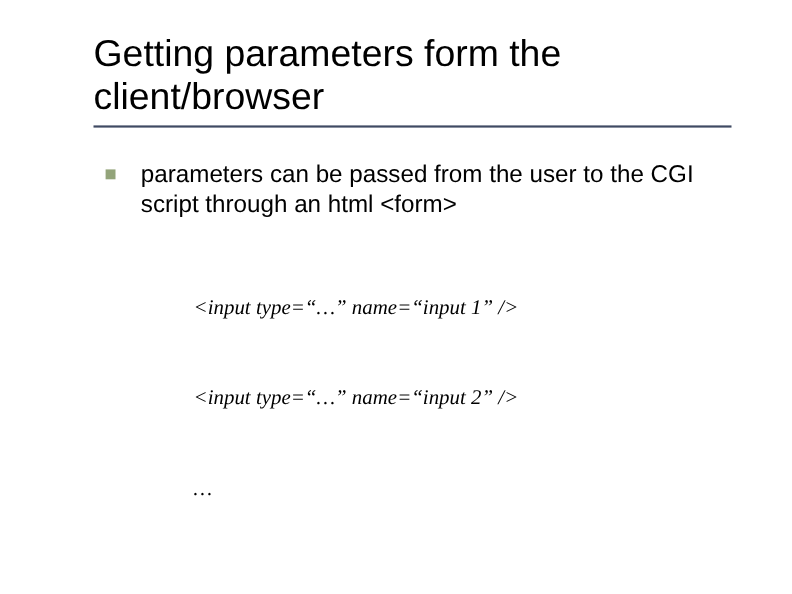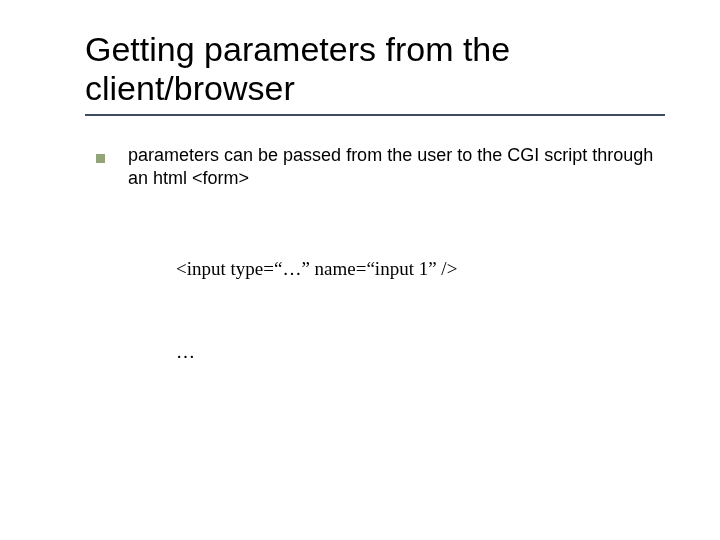--- a/index.html
+++ b/index.html
@@ -34,21 +34,21 @@
   }
   .bullets {
     list-style: none;
     padding: 0;
     margin: 0;
   }
   .bullet {
     position: relative;
     padding-left: 38px;
     margin-bottom: 6px;
-    font-size: 18px;
+    font-size: 22px;
     line-height: 1.28;
     font-weight: 400;
   }
   .bullet::before {
     content: "";
     position: absolute;
     left: 6px;
     top: 10px;
     width: 9px;
     height: 9px;
@@ -56,34 +56,36 @@
   }
   .code-block {
     font-family: "Times New Roman", Times, serif;
     font-size: 19px;
     line-height: 1.45;
     margin: 10px 0 16px 38px;
     white-space: pre;
   }
   .code-indent {
     margin-left: 48px;
+    font-style: italic;
   }
 </style>
 </head>
 <body>
 
 <div class="slide">
 
-  <h1 class="title">Getting parameters from the client/browser</h1>
+  <h1 class="title">Getting parameters form the client/browser</h1>
   <hr class="title-rule">
 
   <ul class="bullets">
     <li class="bullet">parameters can be passed from the user to the CGI script through an html &lt;form&gt;</li>
   </ul>
 
   <div class="code-block">
     <div class="code-indent">&lt;input type=“…” name=“input 1” /&gt;</div>
+    <div class="code-indent">&lt;input type=“…” name=“input 2” /&gt;</div>
     <div class="code-indent">…</div>
     
     
   </div>
 
 </div>
 
 </body></html>

